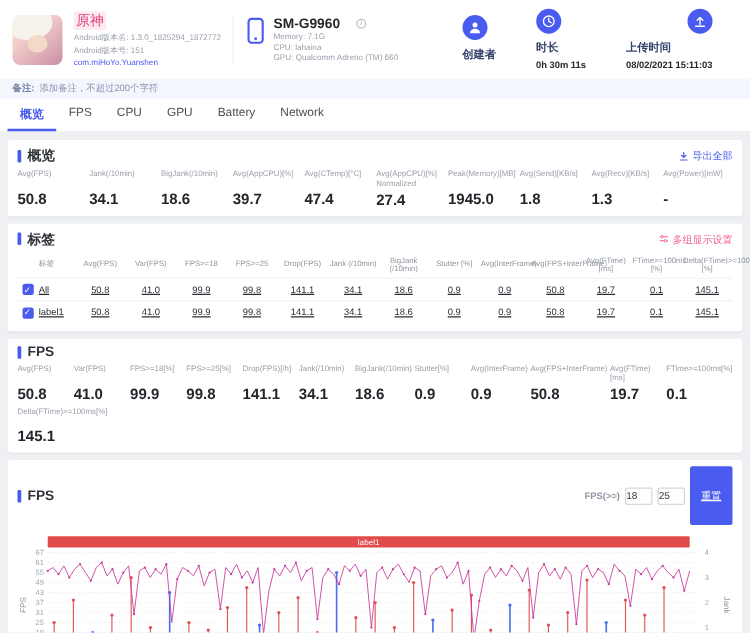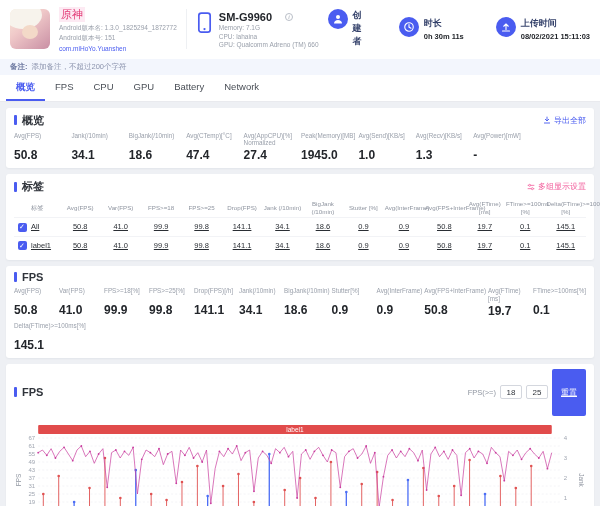--- a/index.html
+++ b/index.html
@@ -19,21 +19,21 @@
             background:#f3d9c8; border-radius:50%; }
   .game-meta .title { color:#e23a76; background:#fdeaf3; display:inline-block; padding:0 2px;
             font-weight:normal; font-size:11px; }
   .meta-line { font-size:6.5px; color:#9aa0ab; margin-top:1.5px; white-space:nowrap; }
   .pkg { font-size:6.5px; color:var(--accent); margin-top:1.5px; }
   .vdiv { width:1px; height:40px; background:#eef0f3; flex:none; }
   .device { display:flex; gap:6px; align-items:flex-start; }
   .device-title { font-size:11px; font-weight:bold; color:#23262b; display:flex; align-items:center; gap:13px; }
   .info-i { width:8px; height:8px; border:1px solid #b9bec7; border-radius:50%; font-size:5.5px;
             color:#b9bec7; display:inline-flex; align-items:center; justify-content:center; font-style:italic; }
-  .stat { display:flex; gap:5px; align-items:flex-start; }
+  .stat { display:flex; gap:5px; align-items:flex-start;flex-direction:column; }
   .stat .icon-circle { width:20px; height:20px; border-radius:50%; background:var(--accent);
             display:flex; align-items:center; justify-content:center; flex:none; }
   .stat .lbl { font-size:9px; color:#35426b; font-weight:bold; }
   .stat .val { font-size:7.5px; color:#23262b; margin-top:2px; font-weight:bold; white-space:nowrap; }
   .push { margin-left:auto; }
   .gap { width:14px; flex:none; }
   
   .note { background:#f3f6fd; color:#8b93ad; font-size:7.5px; padding:3px 10px; display:flex; gap:4px; }
   .note .pfx { color:#6f7ba2; font-weight:bold; }
   .tabbar { background:#fff; border-bottom:1px solid #e9eaee; padding:0 6px; display:flex; }
@@ -57,23 +57,23 @@
   
   table { width:100%; border-collapse:collapse; table-layout:fixed; }
   th { font-size:6.2px; color:#8f95a0; font-weight:normal; text-align:center; padding:2px 1px; line-height:1.2; }
   td { font-size:7.5px; color:#2a2e34; text-align:center; padding:4px 1px; border-top:1px solid #f2f3f6;text-decoration:underline; }
   th.cbcol, td.cbcol { width:16px; }
   th.namecol, td.namecol { width:30px; text-align:left; }
   .cb { display:inline-flex; width:9px; height:9px; background:var(--accent); border-radius:2px;
         color:#fff; font-size:7px; align-items:center; justify-content:center; cursor:pointer; }
   
   .chart-controls { display:flex; align-items:center; gap:4px; }
-  .thr-label { font-size:7.5px; color:#8f95a0; }
+  .thr-label { font-size:7.5px; color:#8f95a0;font-weight:bold; }
   .thr { width:22px; height:14px; font-size:8px; border:1px solid #d4d7de; border-radius:2px;
-         text-align:center; color:#30343b; font-family:inherit; }
+         text-align:left; color:#30343b; font-family:inherit; }
   .btn { background:var(--accent); color:#fff; border:none; border-radius:2px; font-size:8px;
          padding:18px 9px; cursor:pointer; font-family:inherit;text-decoration:underline; }
   svg text { font-family:"Liberation Sans","DejaVu Sans",sans-serif; }
 </style>
 </head>
 <body>
 
 <div class="header">
   <div class="avatar"></div>
   <div class="game-meta">
@@ -122,21 +122,21 @@
           <circle cx="12" cy="12" r="8.5" fill="none" stroke="#fff" stroke-width="2.2"></circle>
           <path d="M12 7v5.2l4 2.2" stroke="#fff" stroke-width="2.2" fill="none" stroke-linecap="round"></path>
         </svg>
     </div>
     <div>
       <div class="lbl">时长</div>
       <div class="val">0h 30m 11s</div>
     </div>
   </div>
   <div class="gap"></div>
-  <div class="stat" style="margin-right:0;">
+  <div class="stat" style="margin-right:20px;align-items:flex-end;">
     <div class="icon-circle">
       <svg width="12" height="12" viewBox="0 0 24 24">
           <path d="M12 17V6M7.5 10.5 12 6l4.5 4.5" stroke="#fff" stroke-width="2.2" fill="none" stroke-linecap="round" stroke-linejoin="round"></path>
           <path d="M5 20h14" stroke="#fff" stroke-width="2.2" stroke-linecap="round"></path>
         </svg>
     </div>
     <div>
       <div class="lbl">上传时间</div>
       <div class="val">08/02/2021 15:11:03</div>
     </div>
@@ -175,34 +175,38 @@
       </div>
       <div class="metric">
         <div class="mlabel">Jank(/10min)</div>
         <div class="mvalue">34.1</div>
       </div>
       <div class="metric">
         <div class="mlabel">BigJank(/10min)</div>
         <div class="mvalue">18.6</div>
       </div>
       <div class="metric">
+        <div class="mlabel">Avg(AppCPU)[%]</div>
+        <div class="mvalue">39.7</div>
+      </div>
+      <div class="metric">
         <div class="mlabel">Avg(CTemp)[°C]</div>
         <div class="mvalue">47.4</div>
       </div>
       <div class="metric">
         <div class="mlabel">Avg(AppCPU)[%] Normalized</div>
         <div class="mvalue">27.4</div>
       </div>
       <div class="metric">
         <div class="mlabel">Peak(Memory)[MB]</div>
         <div class="mvalue">1945.0</div>
       </div>
       <div class="metric">
         <div class="mlabel">Avg(Send)[KB/s]</div>
-        <div class="mvalue">1.0</div>
+        <div class="mvalue">1.8</div>
       </div>
       <div class="metric">
         <div class="mlabel">Avg(Recv)[KB/s]</div>
         <div class="mvalue">1.3</div>
       </div>
       <div class="metric">
         <div class="mlabel">Avg(Power)[mW]</div>
         <div class="mvalue">-</div>
       </div>
     </div>

